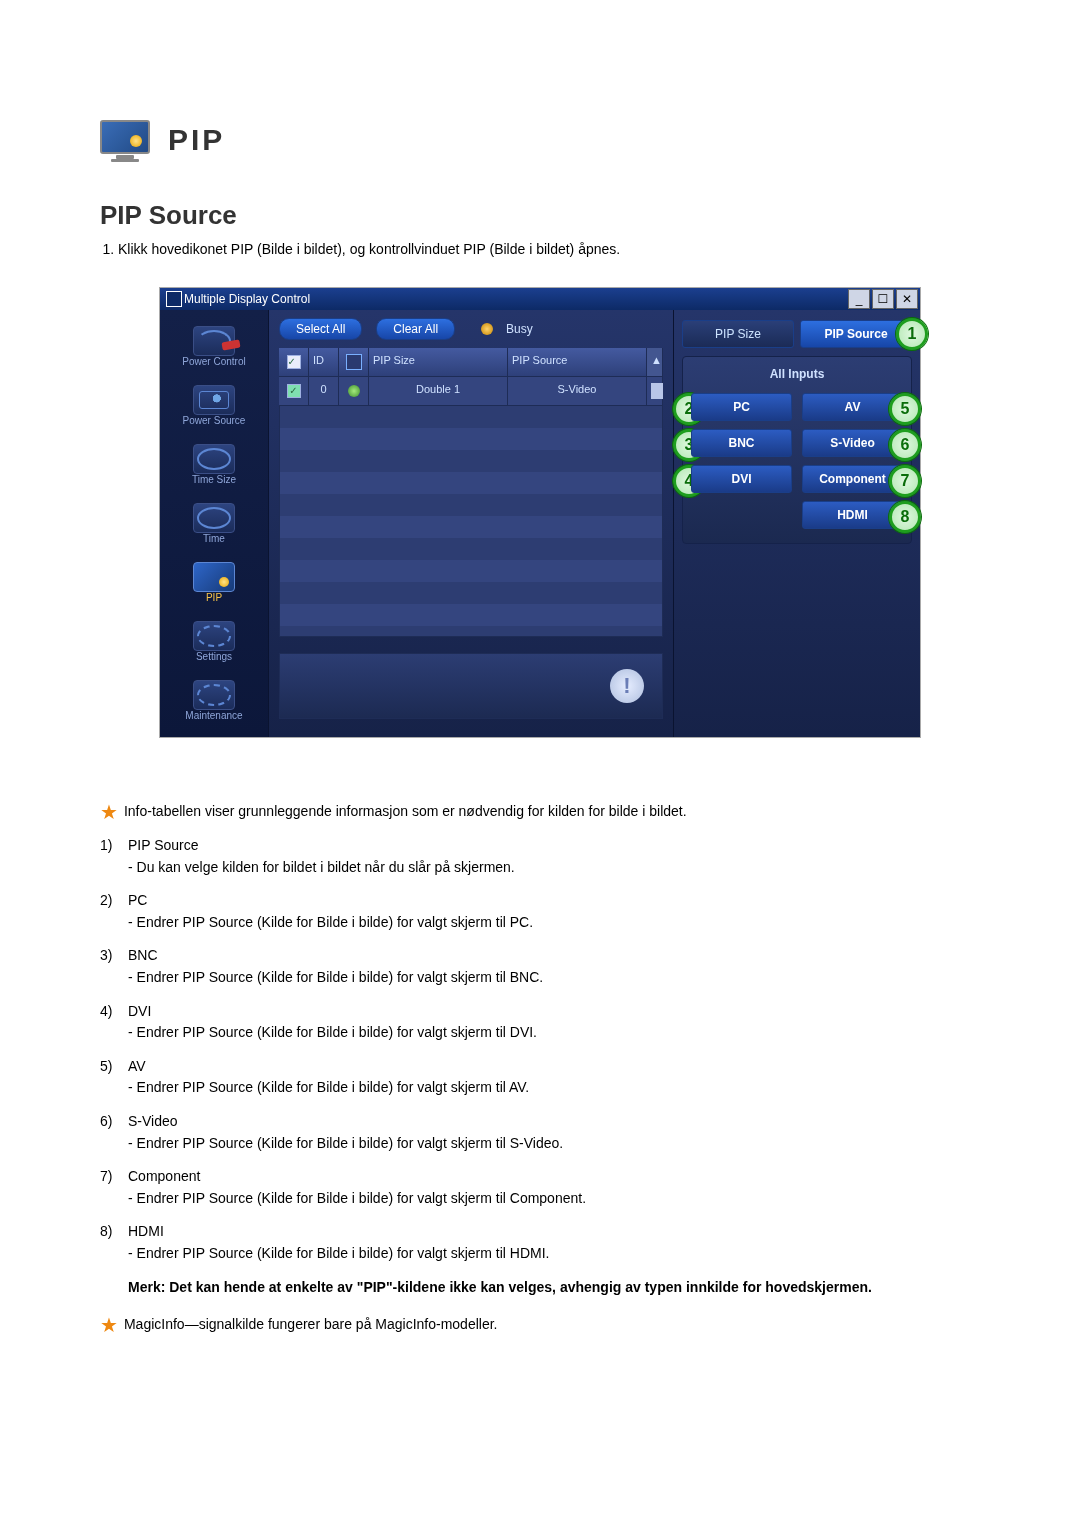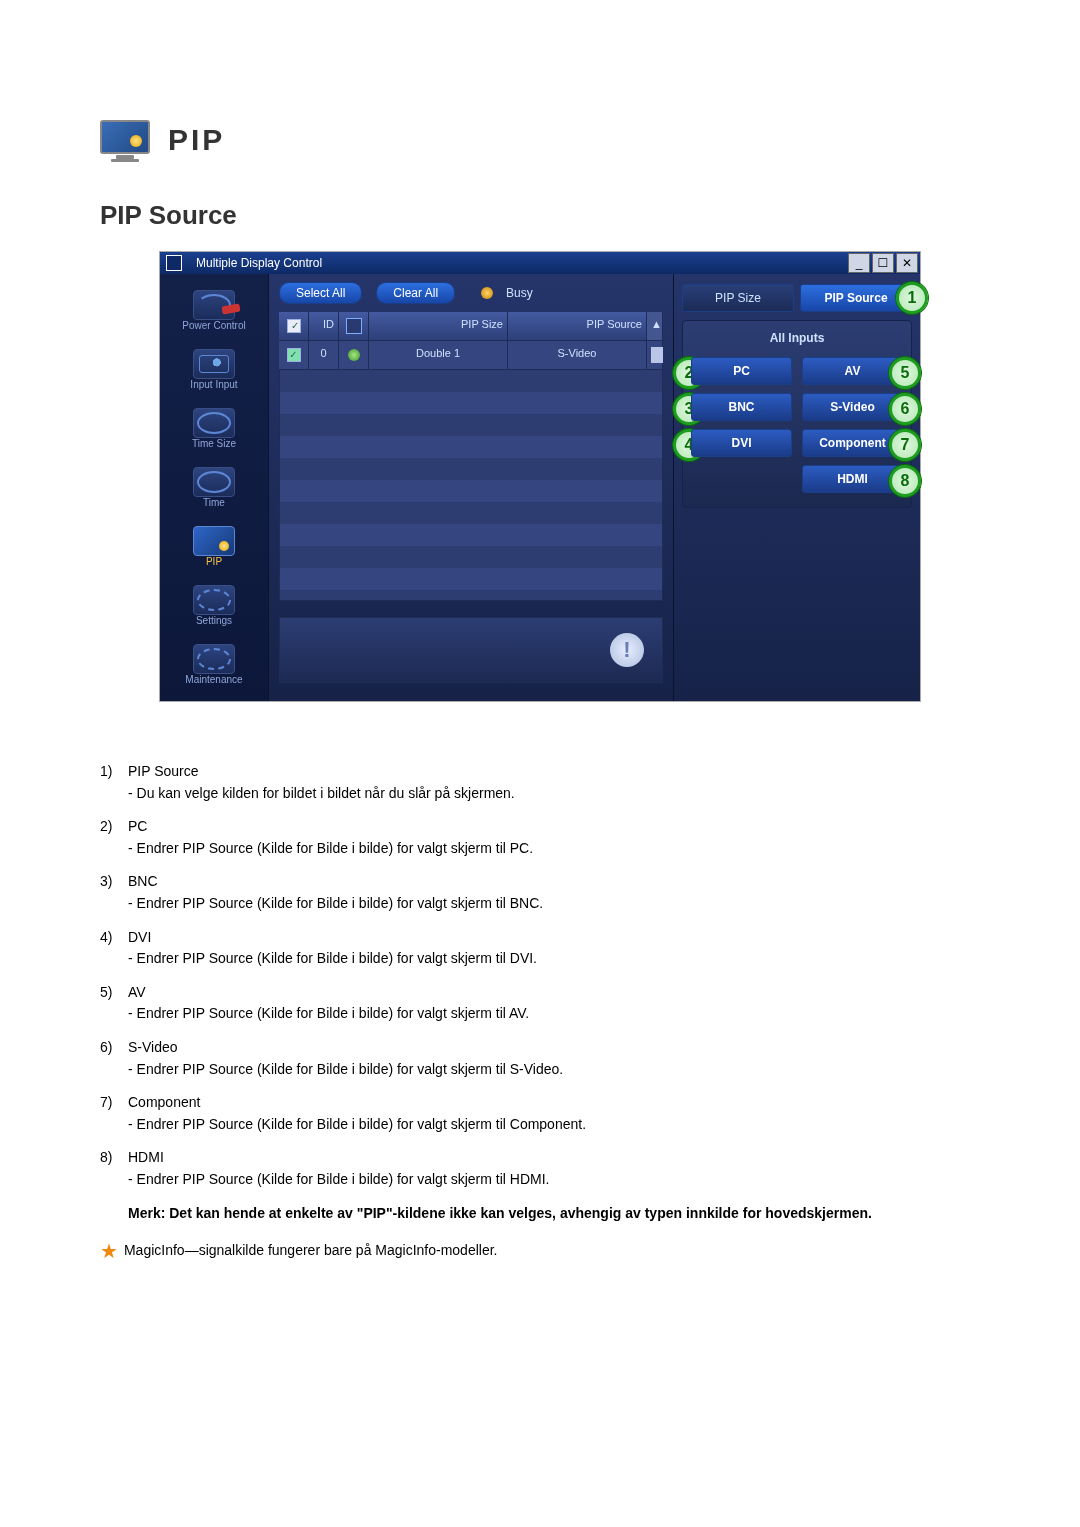--- a/index.html
+++ b/index.html
@@ -10,21 +10,21 @@
   .monitor-icon .dot{position:absolute;width:12px;height:12px;border-radius:50%;background:radial-gradient(#ffe38a,#e8a400);right:6px;bottom:5px}
   .monitor-icon .stand{width:18px;height:4px;background:#888;margin:1px auto 0;border-radius:1px}
   .monitor-icon .base{width:28px;height:3px;background:#888;margin:0 auto;border-radius:1px}
   .h1{font-size:30px;font-weight:700;letter-spacing:3px;color:#333}
   .h2{font-size:26px;font-weight:700;color:#333;margin:0 0 10px 0}
   .intro-list{margin:0 0 30px 0;padding-left:18px;font-size:14px}
   .intro-list li{margin-bottom:6px}
 
   .app{width:760px;margin:20px auto 60px auto;border:1px solid #aaa;box-shadow:0 0 0 1px #333 inset}
   .titlebar{height:22px;background:linear-gradient(#1b3f8f,#0d2a66);display:flex;align-items:center;justify-content:space-between;font-size:12px;color:#fff}
-  .titlebar .left{display:flex;align-items:center;gap:14px;padding-left:6px}
+  .titlebar .left{display:flex;align-items:center;gap:2px;padding-left:6px}
   .titlebar .samsung-tiny{width:14px;height:14px;background:#0d2a66;border:1px solid #fff;display:inline-block}
   .titlebar .winbtns{display:flex}
   .titlebar .wb{width:20px;height:18px;background:#cfd6e6;border:1px solid #666;margin-right:2px;color:#000;font-size:12px;display:flex;align-items:center;justify-content:center}
   .menubar{height:22px;background:#e9e6df;display:flex;align-items:center;font-size:12px;color:#222;border-bottom:1px solid #aaa}
   .menubar .mitem{padding:0 12px;cursor:default;height:100%;display:flex;align-items:center;border-right:1px solid #ccc}
   .menubar .brand{margin-left:auto;padding-right:10px;font-style:italic;font-size:11px;color:#5c6ea3}
 
   .work{display:flex;background:#0f1a3e}
   .sidebar{width:100px;background:linear-gradient(#132048,#0c173a);padding:10px 4px;display:flex;flex-direction:column;align-items:center;gap:6px}
   .side-item{width:92px;display:flex;flex-direction:column;align-items:center;gap:0;padding:6px 0;color:#8fa6d9;font-size:10px;text-align:center}
@@ -39,21 +39,21 @@
   .side-ic .gear{position:absolute;inset:3px;border:2px dashed #5c86d3;border-radius:50%}
 
   .center{flex:1;background:linear-gradient(#25356a,#162248);display:flex;flex-direction:column;border-left:1px solid #0a1330;border-right:1px solid #0a1330}
   .ctr-top{display:flex;align-items:center;gap:14px;padding:8px 10px}
   .pillbtn{font-size:12px;color:#fff;background:linear-gradient(#2d6fe0,#1746a8);border:1px solid #1a3e88;border-radius:10px;padding:3px 16px}
   .busy{display:flex;align-items:center;gap:13px;color:#cfe1ff;font-size:12px;margin-left:12px}
   .busy-dot{width:12px;height:12px;border-radius:50%;background:radial-gradient(#ffd36b,#c68400)}
   .grid{margin:0 10px 10px 10px;background:#2a3a70}
   .gh,.gr{display:grid;grid-template-columns:30px 30px 30px 1fr 1fr 16px}
   .gh{background:linear-gradient(#445aa0,#2d3f78);color:#cfe1ff;font-size:11px}
-  .gh>div{padding:6px 4px;text-align:right;border-right:1px solid #1e2c56;border-bottom:1px solid #1e2c56}
+  .gh>div{padding:6px 4px;text-align:left;border-right:1px solid #1e2c56;border-bottom:1px solid #1e2c56}
   .gr>div{padding:6px 4px;text-align:center;border-right:1px solid #1e2c56;border-bottom:1px solid #1e2c56;color:#cfe1ff;font-size:11px;background:#34457f}
   .gh .cb, .gr .cb{display:flex;align-items:center;justify-content:center}
   .chk{width:12px;height:12px;border:1px solid #9fb1e2;background:#e9edfb}
   .chk.on{background:#7fe0b0}
   .chk.mark::after{content:"✓";font-size:10px;color:#2b6b42;display:block;line-height:12px}
   .mini-ic{width:14px;height:14px;background:#2a3a70;border:1px solid #7ab0ff}
   .dot-g{width:12px;height:12px;border-radius:50%;background:radial-gradient(#a4ea7d,#3e8f2d);display:inline-block}
   .scroll{background:#435690}
   .scroll .thumb{background:#b9c6e8;height:16px;width:12px;margin:auto}
   .blankrows{height:230px;background:repeating-linear-gradient(#2d3d72,#2d3d72 22px,#34457f 22px,#34457f 44px);border:1px solid #1e2c56;border-top:none}
@@ -90,20 +90,23 @@
       <div class="screen">
           <div class="dot"></div>
         </div>
       <div class="stand"></div>
         <div class="base"></div>
     </div>
     <div class="h1">PIP</div>
   </div>
 
   <div class="h2">PIP Source</div>
+  <ol class="intro-list">
+    <li>Klikk hovedikonet PIP (Bilde i bildet), og kontrollvinduet PIP (Bilde i bildet) åpnes.</li>
+  </ol>
 
   <div class="app">
     <div class="titlebar">
       <div class="left">
         <span class="samsung-tiny"></span>
         <span>Multiple Display Control</span>
       </div>
       <div class="winbtns">
         <div class="wb">_</div>
         <div class="wb">☐</div>
@@ -118,21 +121,21 @@
           <div class="side-ic">
               <div class="swirl"></div>
               <div class="red"></div>
             </div>
           <span>Power Control</span>
         </div>
         <div class="side-item">
           <div class="side-ic src">
               <div class="tri"></div>
             </div>
-          <span>Input Input</span>
+          <span>Power Source</span>
         </div>
         <div class="side-item">
           <div class="side-ic">
               <div class="ring"></div>
             </div>
           <span>Time Size</span>
         </div>
         <div class="side-item">
           <div class="side-ic">
               <div class="ring"></div>
@@ -233,20 +236,21 @@
               <div class="inbtn">HDMI</div>
               <div class="callout" style="right:-18px;top:0">8</div>
             </div>
           </div>
         </div>
       </div>
     </div>
   </div>
 
   <div class="notes">
+    <div><span class="star">★</span><span>Info-tabellen viser grunnleggende informasjon som er nødvendig for kilden for bilde i bildet.</span></div>
     <ul class="ol" id="notes-list">
         <li>
           <span class="num">1)</span>
           <span class="t">PIP Source</span>
           <span class="d">- Du kan velge kilden for bildet i bildet når du slår på skjermen.</span>
         </li>
         <li>
           <span class="num">2)</span>
           <span class="t">PC</span>
           <span class="d">- Endrer PIP Source (Kilde for Bilde i bilde) for valgt skjerm til PC.</span>

